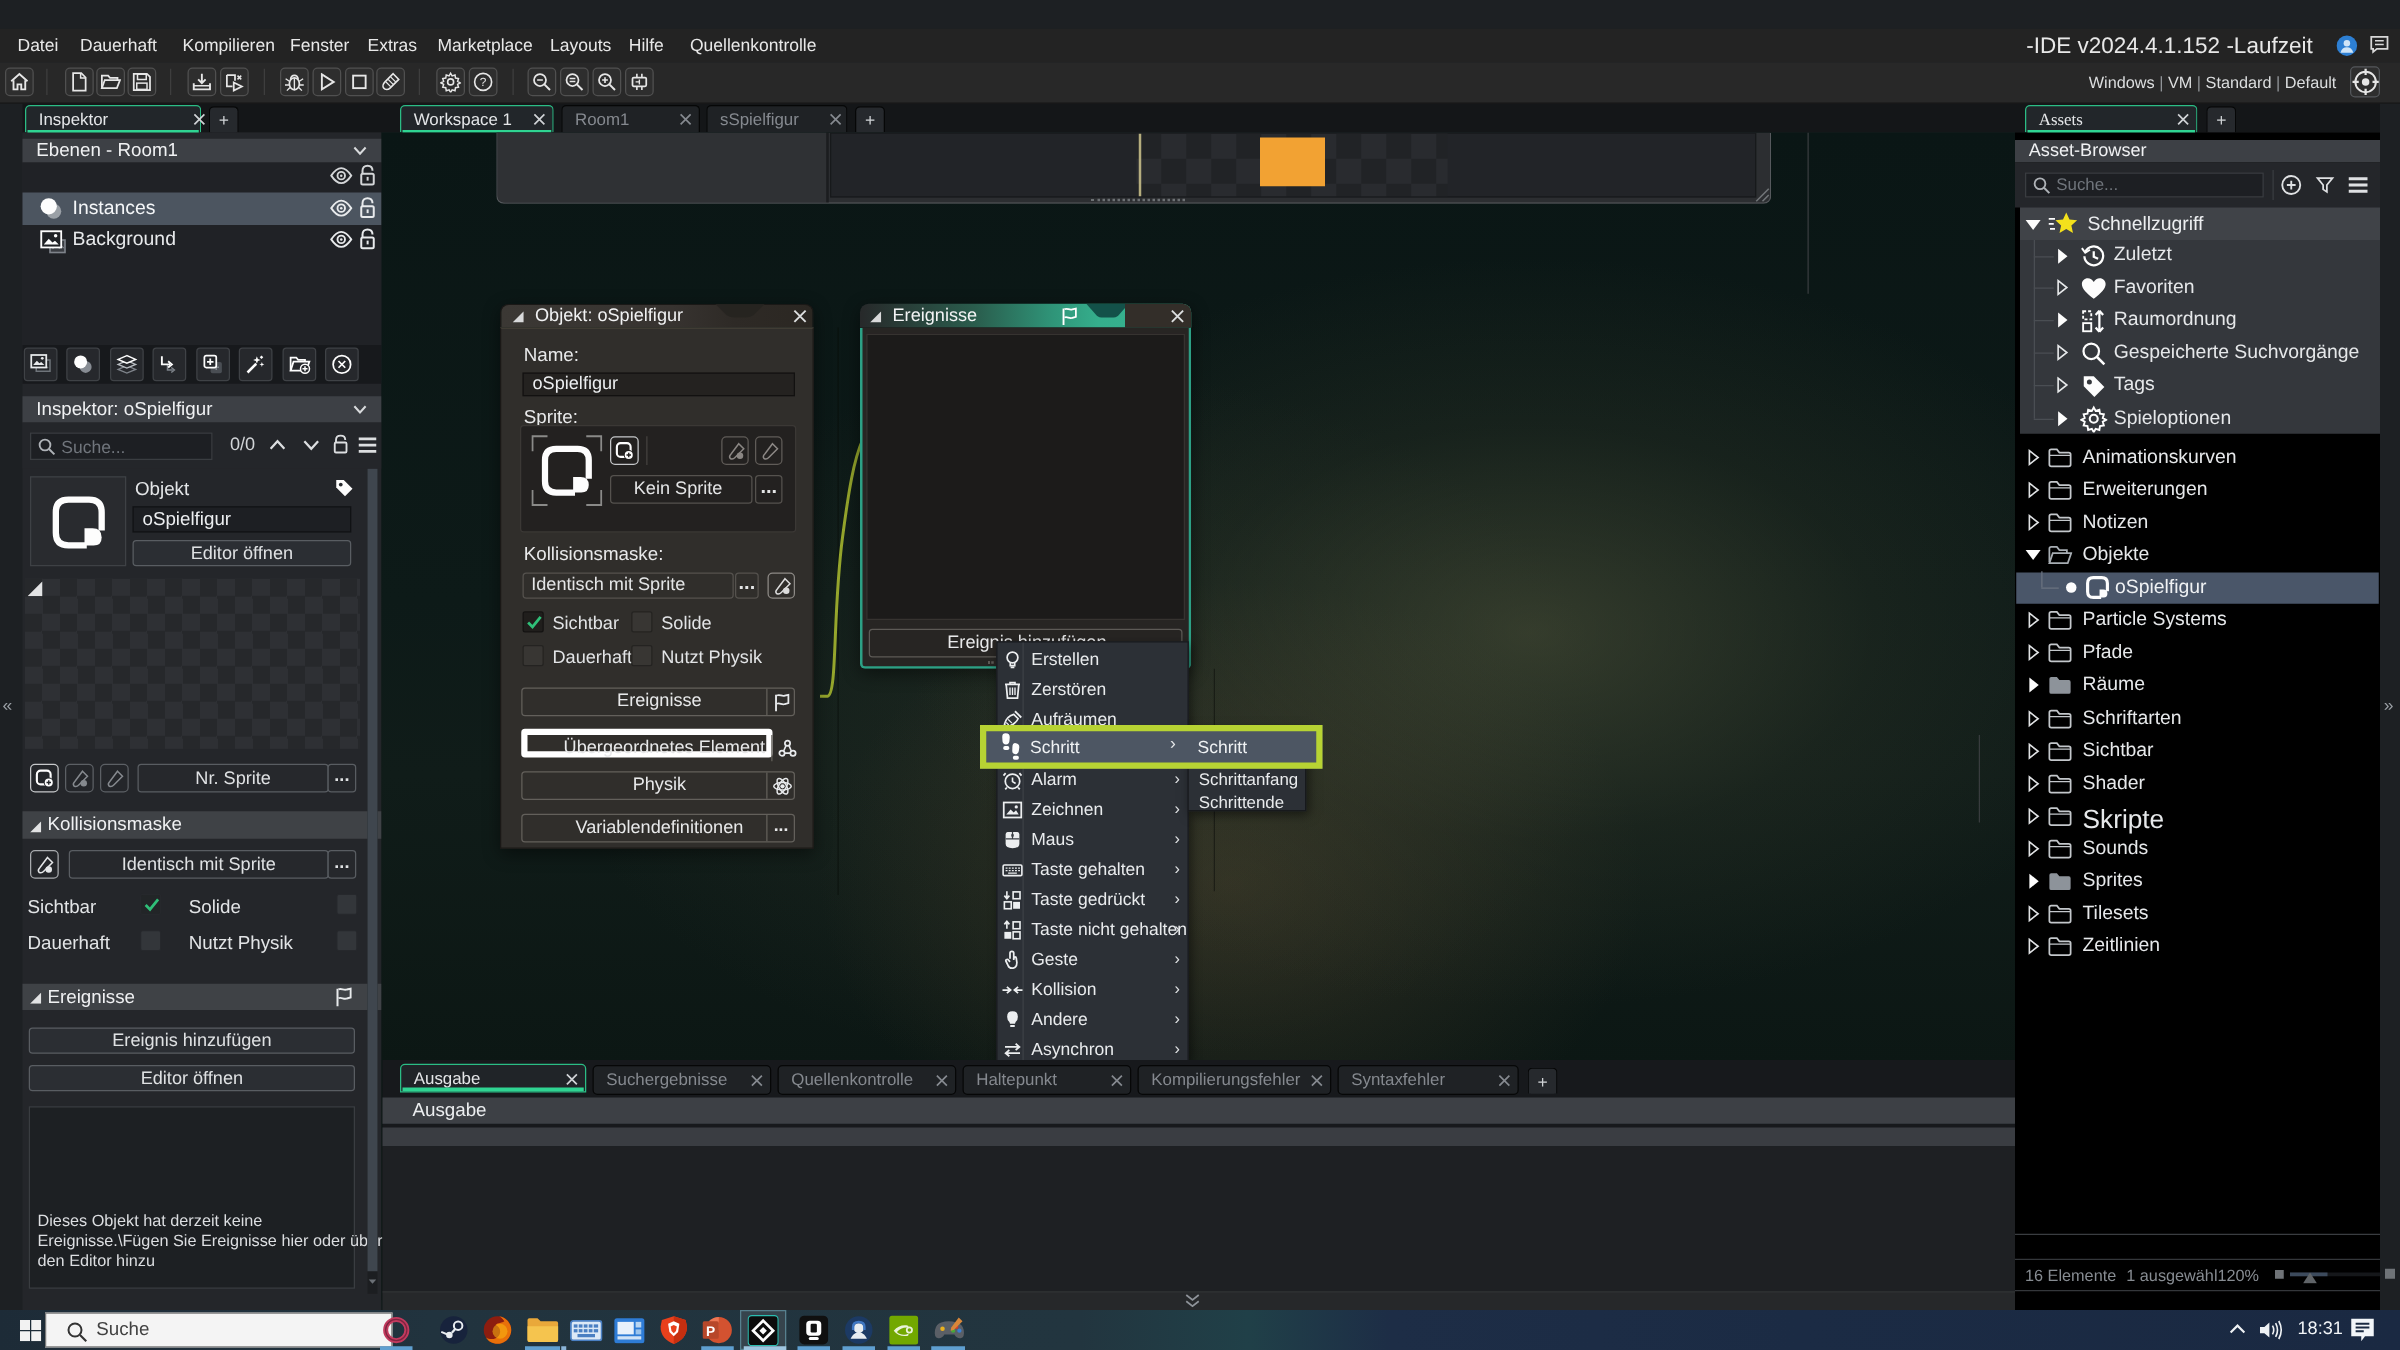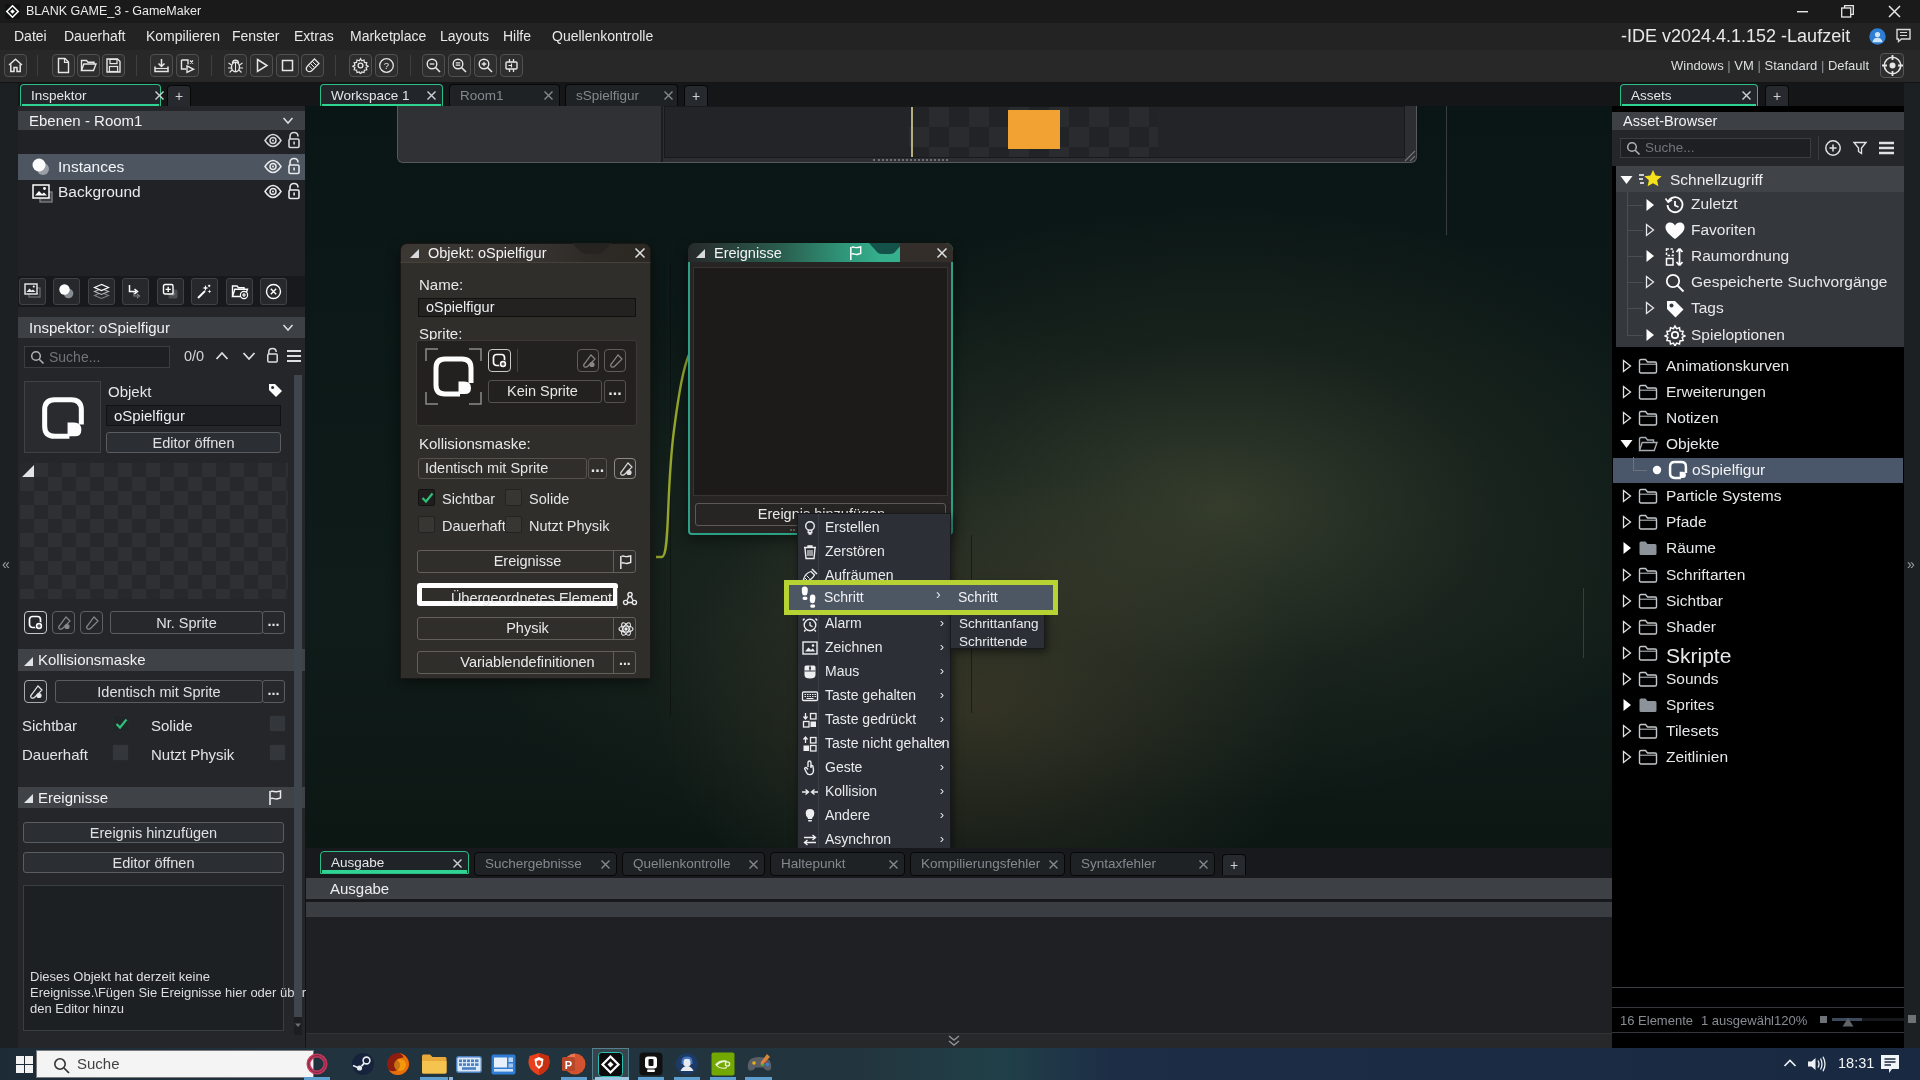--- a/index.html
+++ b/index.html
@@ -49,38 +49,20 @@
 .mi svg{position:absolute;left:3px;top:4px;}
 #submenu{position:absolute;left:950px;top:582px;width:95px;height:67px;background:#2c3036;border:1px solid #17191c;box-shadow:2px 3px 8px rgba(0,0,0,0.5);}
 #hlbox{position:absolute;left:784px;top:580px;width:274px;height:35px;background:#4d5663;border:5px solid #b7d333;}
 
 #taskbar{position:absolute;left:0;top:1048px;width:1920px;height:32px;background:linear-gradient(90deg,#1d2b37 0%,#21333e 18%,#22353f 45%,#204048 52%,#1d2d46 58%,#1b2b44 75%,#1a2942 100%);}
 .tbul{position:absolute;top:29px;height:3px;background:#5f9fd0;}
 </style>
 </head>
 <body>
 <div id="root">
-  <div id="titlebar">
-    <svg class="abs" style="left:5px;top:4px;" width="15" height="15" viewBox="0 0 15 15">
-        <rect x="0" y="0" width="15" height="15" rx="2" fill="#0f1210"></rect>
-        <path d="M7.5 1.8 13.2 7.5 7.5 13.2 1.8 7.5Z" fill="none" stroke="#fdfdfd" stroke-width="1.6"></path>
-        <path d="M7.5 5.2 9.8 7.5 7.5 9.8 5.2 7.5Z" fill="#fdfdfd"></path>
-      </svg>
-    <div class="tx" style="left:26px;top:4px;font-size:12.5px;color:#ececec;">BLANK GAME_3 - GameMaker</div>
-    <svg class="abs" style="left:1797px;top:6px;" width="12" height="12" viewBox="0 0 12 12">
-        <rect x="0" y="5" width="11" height="1.4" fill="#e8e8e8"></rect>
-      </svg>
-    <svg class="abs" style="left:1841px;top:5px;" width="13" height="13" viewBox="0 0 13 13">
-        <rect x="0.7" y="3" width="9" height="9" fill="none" stroke="#e8e8e8" stroke-width="1.3"></rect>
-        <path d="M3.6 3 V0.7 H12.3 V9.4 H10" fill="none" stroke="#e8e8e8" stroke-width="1.3"></path>
-      </svg>
-    <svg class="abs" style="left:1888px;top:5px;" width="13" height="13" viewBox="0 0 13 13">
-        <path d="M1 1 12 12 M12 1 1 12" stroke="#e8e8e8" stroke-width="1.5"></path>
-      </svg>
-  </div>
   <div id="menubar">
     <div class="menuitem" style="left:14px;">Datei</div>
     <div class="menuitem" style="left:64px;">Dauerhaft</div>
     <div class="menuitem" style="left:146px;">Kompilieren</div>
     <div class="menuitem" style="left:232px;">Fenster</div>
     <div class="menuitem" style="left:294px;">Extras</div>
     <div class="menuitem" style="left:350px;">Marketplace</div>
     <div class="menuitem" style="left:440px;">Layouts</div>
     <div class="menuitem" style="left:503px;">Hilfe</div>
     <div class="menuitem" style="left:552px;">Quellenkontrolle</div>
@@ -220,21 +202,21 @@
   <div class="tab active" style="left:320px;width:123px;top:84px;height:22px;"><span style="margin-left:10px;">Workspace 1</span><svg class="xx" style="left:104px;" width="13" height="13" viewBox="0 0 13 13">
         <path d="M2.5 2.5 10.5 10.5 M10.5 2.5 2.5 10.5" stroke="#cfd2d5" stroke-width="1.4"></path>
       </svg><div class="ul"></div></div>
   <div class="tab" style="left:449px;width:111px;top:84px;height:22px;"><span style="margin-left:10px;">Room1</span><svg class="xx" style="left:92px;" width="13" height="13" viewBox="0 0 13 13">
         <path d="M2.5 2.5 10.5 10.5 M10.5 2.5 2.5 10.5" stroke="#85898f" stroke-width="1.4"></path>
       </svg></div>
   <div class="tab" style="left:565px;width:113px;top:84px;height:22px;"><span style="margin-left:10px;">sSpielfigur</span><svg class="xx" style="left:96px;" width="13" height="13" viewBox="0 0 13 13">
         <path d="M2.5 2.5 10.5 10.5 M10.5 2.5 2.5 10.5" stroke="#85898f" stroke-width="1.4"></path>
       </svg></div>
   <div class="plustab" style="left:684px;top:85px;">+</div>
-  <div class="tab active" style="left:1620px;width:138px;top:84px;height:22px;"><span style="margin-left:10px;">Assets</span><svg class="xx" style="left:119px;" width="13" height="13" viewBox="0 0 13 13">
+  <div class="tab active" style="left:1620px;width:138px;top:84px;height:22px;font-family:Liberation Serif, serif;"><span style="margin-left:10px;">Assets</span><svg class="xx" style="left:119px;" width="13" height="13" viewBox="0 0 13 13">
         <path d="M2.5 2.5 10.5 10.5 M10.5 2.5 2.5 10.5" stroke="#cfd2d5" stroke-width="1.4"></path>
       </svg><div class="ul"></div></div>
   <div class="plustab" style="left:1765px;top:85px;">+</div>
   <div id="leftstrip">
       <div class="tx" style="left:2px;top:473px;font-size:14px;color:#9ba0a6;">«</div>
     </div>
   <div id="centerarea">
     <div class="abs" style="left:0;top:0;width:1307px;height:934px;background:radial-gradient(500px 300px at 920px 400px, rgba(84,87,60,0.55), rgba(60,64,45,0.24) 55%, rgba(0,0,0,0) 100%),radial-gradient(330px 240px at 680px 600px, rgba(98,80,52,0.38), rgba(0,0,0,0) 100%),radial-gradient(420px 280px at 560px 470px, rgba(66,70,50,0.28), rgba(0,0,0,0) 100%),linear-gradient(180deg,#0a1615 0%,#0d1a18 40%,#101c19 55%,#0c1714 80%,#0a1412 100%);"></div>
     <div class="abs" style="left:365px;top:156px;width:1px;height:454px;background:rgba(10,12,10,0.55);"></div>
     <div class="abs" style="left:666px;top:429px;width:1px;height:178px;background:rgba(8,10,8,0.5);"></div>

